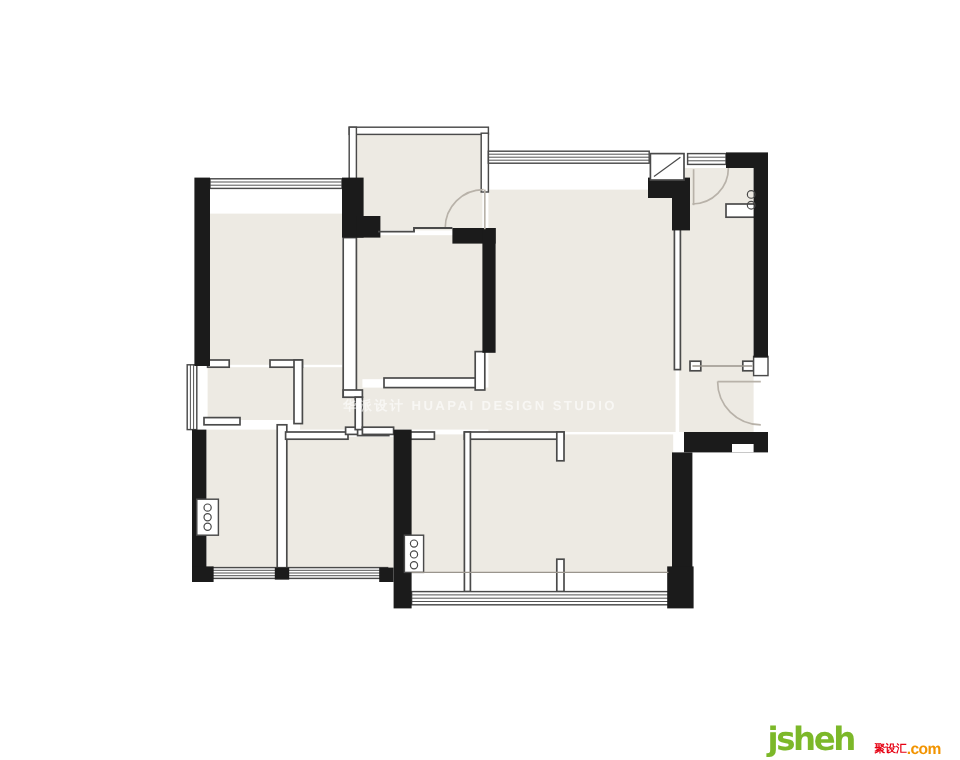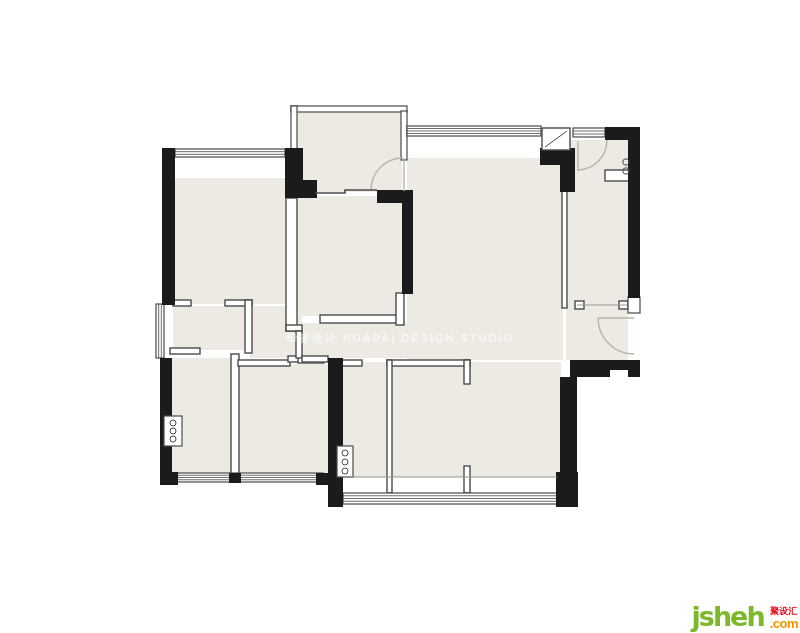--- a/index.html
+++ b/index.html
@@ -7,28 +7,28 @@
     position:relative;width:800px;height:633px;background:#ffffff;overflow:hidden;
     font-family:"Liberation Sans",sans-serif;
   }
   .stage{position:absolute;left:0;top:0;width:800px;height:633px;}
   .watermark{
     position:absolute;left:0;top:331px;width:800px;text-align:center;
     font-size:11px;letter-spacing:2px;color:rgba(255,255,255,0.6);
     font-weight:bold;pointer-events:none;
   }
   .logo{
-    position:absolute;right:2px;bottom:3px;display:flex;align-items:flex-end;
+    position:absolute;right:16px;bottom:3px;display:flex;align-items:flex-end;
     line-height:1;user-select:none;
   }
   .logo .brand{
     font-family:"DejaVu Sans",sans-serif;font-weight:bold;font-size:27px;
     letter-spacing:-2px;color:#7cb829;
   }
-  .logo .stack{display:flex;flex-direction:column;align-items:center;margin-left:6px;}
+  .logo .stack{display:flex;flex-direction:row;align-items:flex-end;margin-left:17px;}
   .logo .cjk{
     font-size:9px;font-weight:bold;color:#e60012;letter-spacing:0px;margin-bottom:1px;
   }
   .logo .tld{
     font-family:Liberation Sans, sans-serif;font-weight:bold;font-size:13px;color:#f29400;
     letter-spacing:-0.5px;
   }
 </style>
 </head>
 <body>

